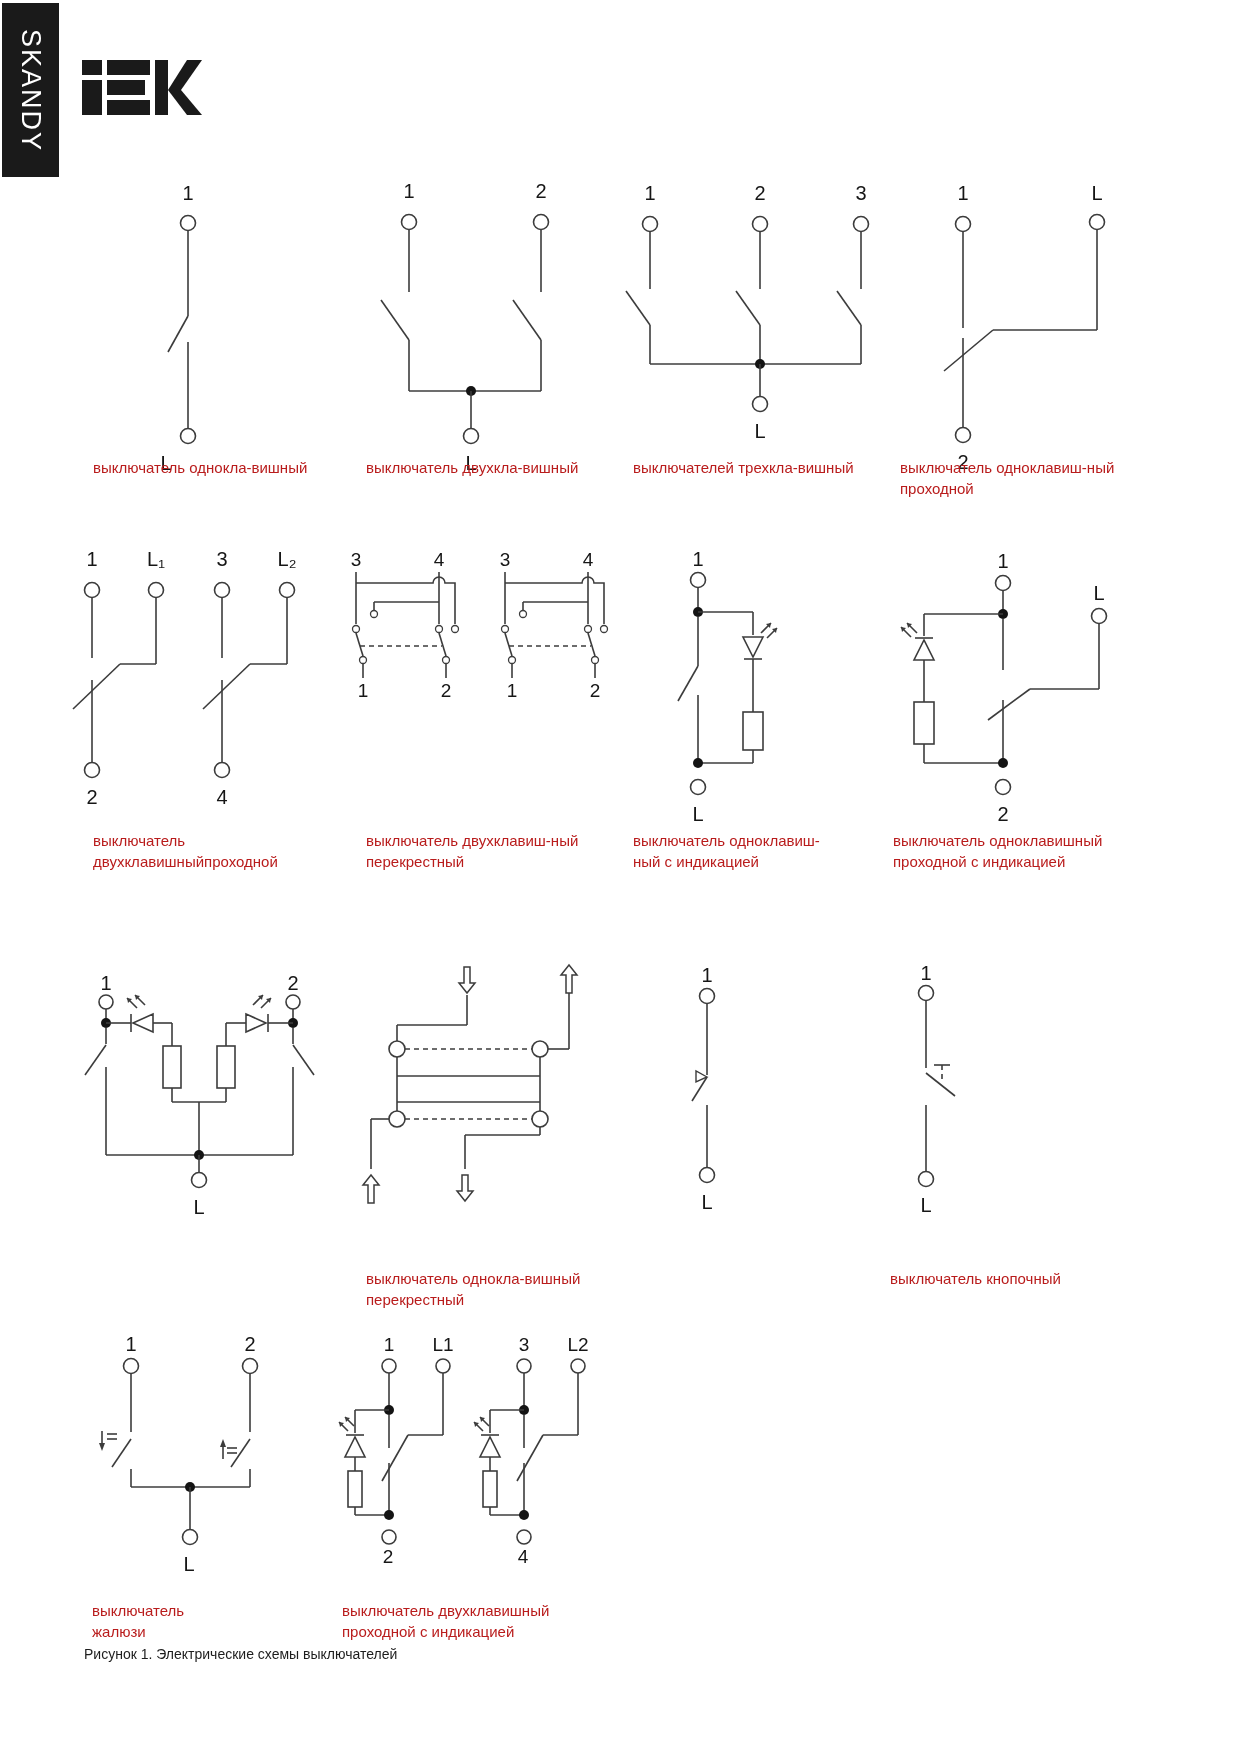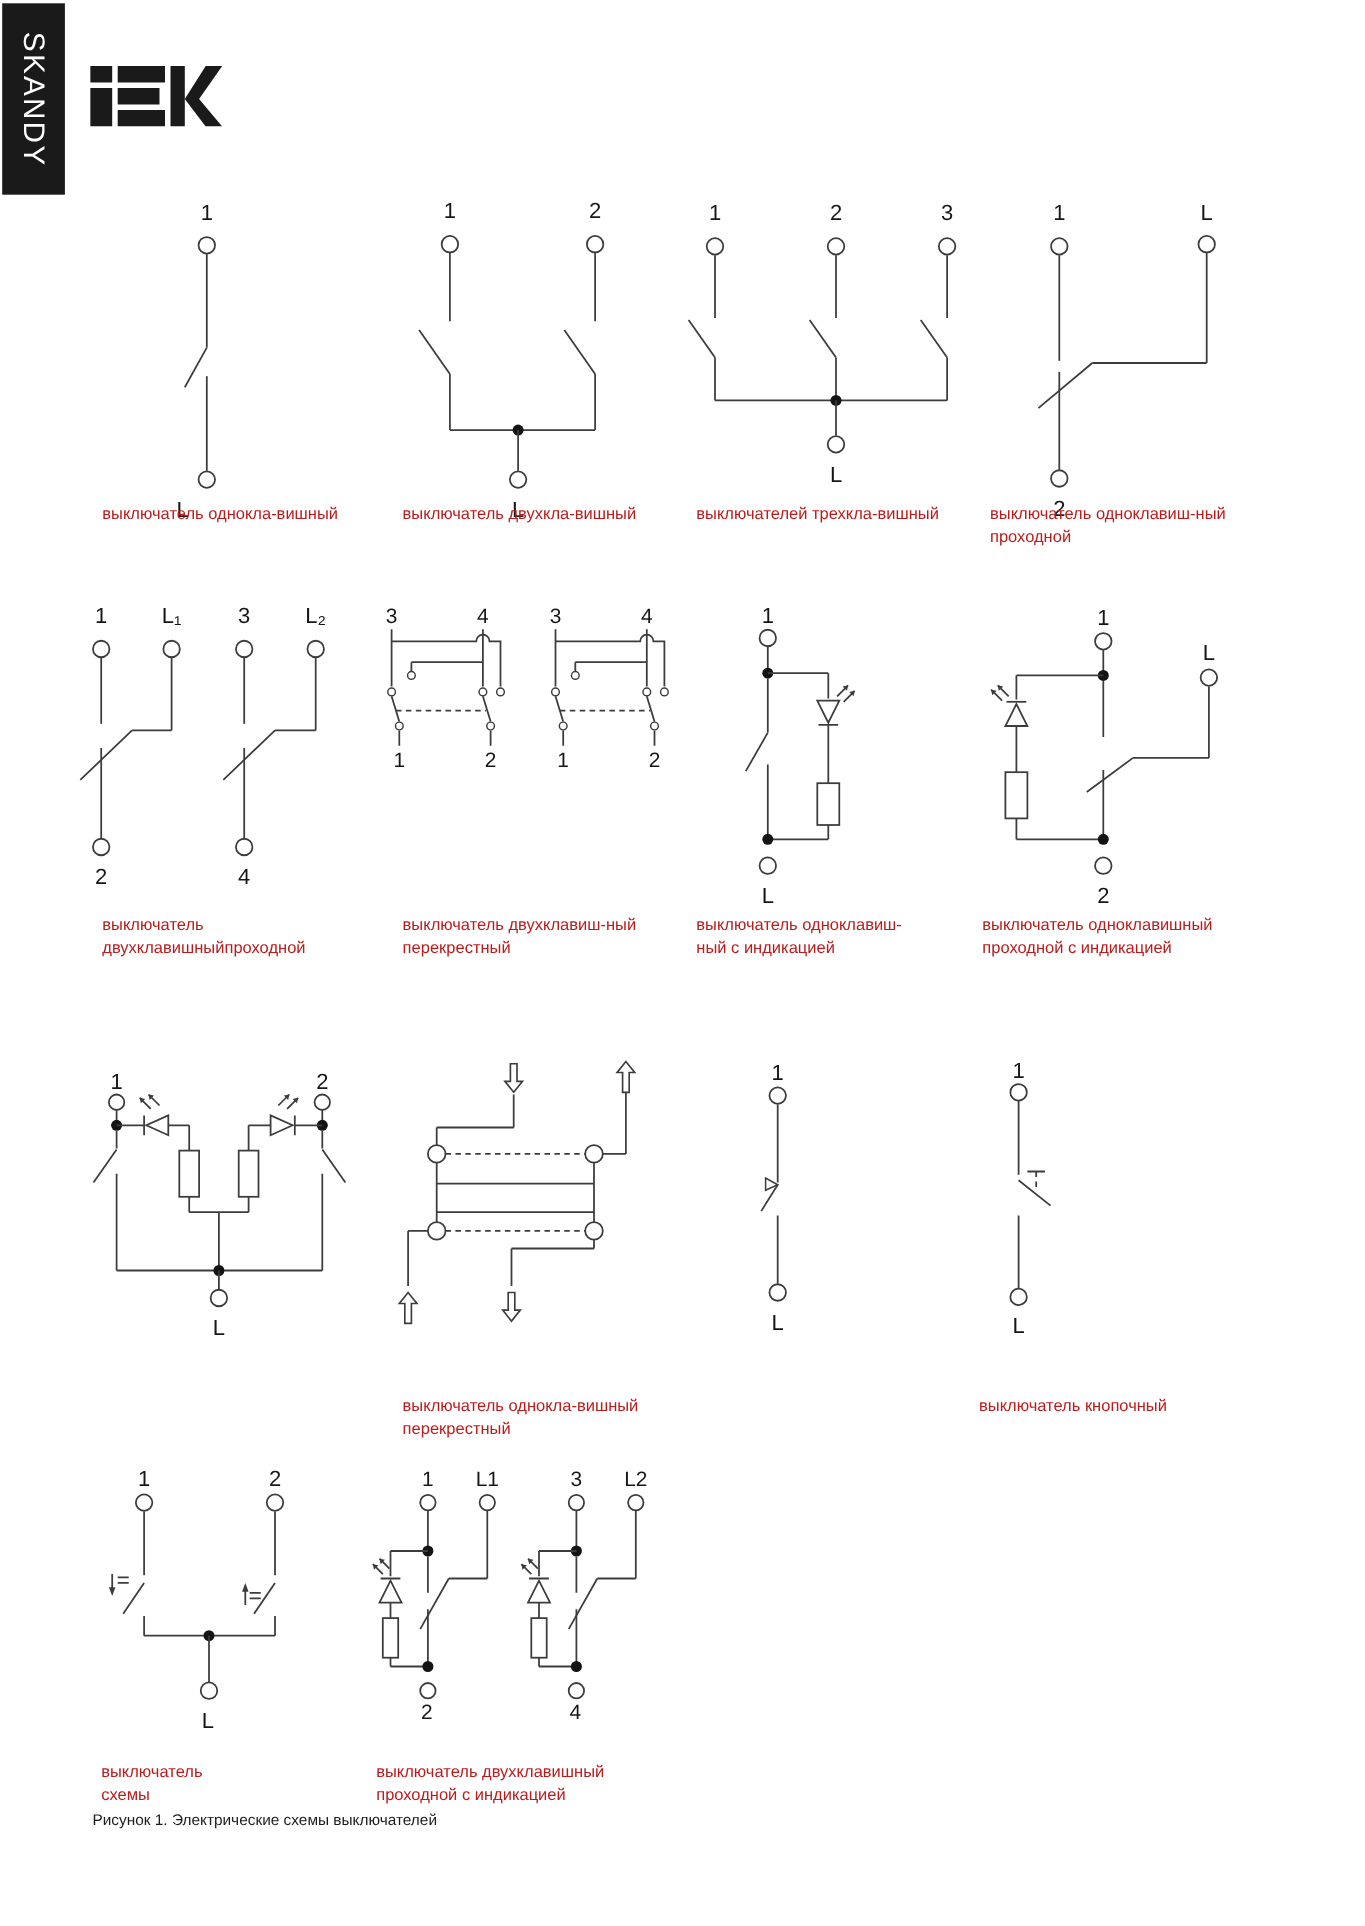--- a/index.html
+++ b/index.html
@@ -451,21 +451,21 @@
   <div class="cap" style="left:366px;top:1268px">
     <div>выключатель однокла-вишный</div>
     <div>перекрестный</div>
   </div>
   <div class="cap" style="left:890px;top:1268px">
     <div>выключатель кнопочный</div>
   </div>
 
   <div class="cap" style="left:92px;top:1600px">
     <div>выключатель</div>
-    <div>схемы</div>
+    <div>жалюзи</div>
   </div>
   <div class="cap" style="left:342px;top:1600px">
     <div>выключатель двухклавишный</div>
     <div>проходной с индикацией</div>
   </div>
 
   <div class="figcap">Рисунок 1. Электрические схемы выключателей</div>
 
 </div>
 

